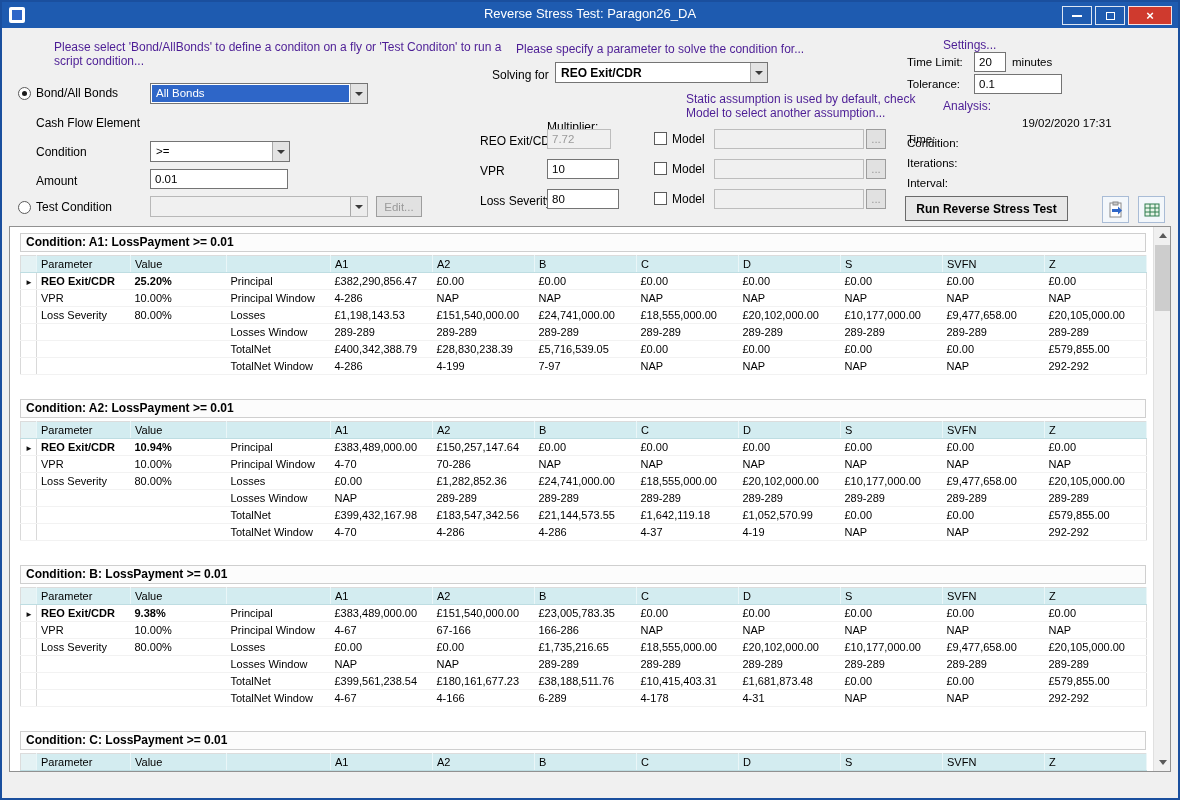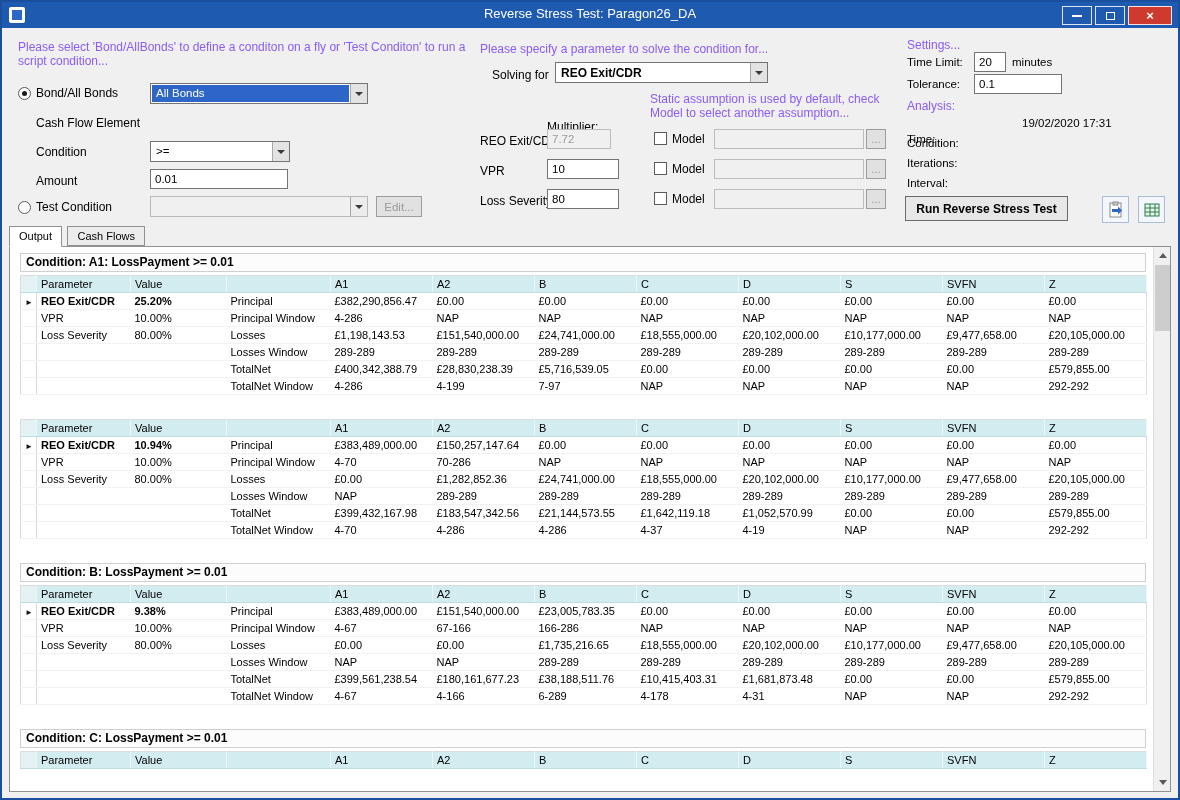--- a/index.html
+++ b/index.html
@@ -14,21 +14,21 @@
   .win-title { position:absolute; left:0; right:0; top:4px; text-align:center; font-size:13px; }
   .winbtns { position:absolute; right:6px; top:4px; display:flex; gap:3px; }
   .wbtn { width:30px; height:19px; border:1px solid rgba(255,255,255,.85); display:flex; align-items:center; justify-content:center; color:#fff; font-size:12px; cursor:default; }
   .wbtn.close { width:44px; background:#cf3a2e; font-weight:bold; font-size:13px; }
   .min-glyph { display:block; width:10px; height:2px; background:#fff; }
   .max-glyph { display:block; width:9px; height:8px; border:1px solid #fff; }
 
   
   .top { position:relative; height:198px; background:#f0f0f0; font-size:12px; }
   .abs { position:absolute; }
-  .blue { color:#8b5cf6; }
+  .blue { color:#4c1d95;margin-left:36px; }
   .lbl { color:#000; }
   .val-sm { font-size:11.5px; }
 
   .combo { position:absolute; height:21px; background:#fff; border:1px solid #747474; }
   .combo-text { position:absolute; left:1px; top:1px; bottom:1px; right:18px; padding:2px 4px; font-size:11.5px; white-space:nowrap; overflow:hidden; }
   .combo-text.sel { background:#2e66c8; color:#fff; }
   .combo-text.bold { font-weight:bold; font-size:12px; }
   .combo-arrow { position:absolute; right:0; top:0; bottom:0; width:17px; background:#e3e3e3; border-left:1px solid #a8a8a8; display:flex; align-items:center; justify-content:center; }
   .combo.dis { background:#f0f0f0; border-color:#b8b8b8; }
   .combo.dis .combo-arrow { background:#ececec; }
@@ -190,24 +190,20 @@
       <svg width="18" height="18" viewBox="0 0 18 18">
         <rect x="2" y="3" width="14" height="12" fill="#e8f5e9" stroke="#2e7d4f"></rect>
         <line x1="2" y1="7" x2="16" y2="7" stroke="#2e7d4f"></line>
         <line x1="2" y1="11" x2="16" y2="11" stroke="#2e7d4f"></line>
         <line x1="7" y1="3" x2="7" y2="15" stroke="#2e7d4f"></line>
         <line x1="12" y1="3" x2="12" y2="15" stroke="#2e7d4f"></line>
       </svg>
     </span>
   </div>
 
-  <div class="tabbar">
-    <span class="tab active">Output</span>
-    <span class="tab">Cash Flows</span>
-  </div>
 
   <div class="output">
     <div class="sections" id="sections">
         <div class="section">
           <div class="sec-title">Condition: A1: LossPayment &gt;= 0.01</div>
           <table class="grid">
             <colgroup>
               <col style="width:16px">
               <col style="width:94px">
               <col style="width:96px">
@@ -317,20 +313,21 @@
                 <td>NAP</td>
                 <td>NAP</td>
                 <td>NAP</td>
                 <td>NAP</td>
                 <td>292-292</td>
               </tr>
             </tbody>
           </table>
         </div>
         <div class="section">
+          <div class="sec-title">Condition: A2: LossPayment &gt;= 0.01</div>
           <table class="grid">
             <colgroup>
               <col style="width:16px">
               <col style="width:94px">
               <col style="width:96px">
               <col style="width:104px">
               <col style="width:102px">
               <col style="width:102px">
               <col style="width:102px">
               <col style="width:102px">

